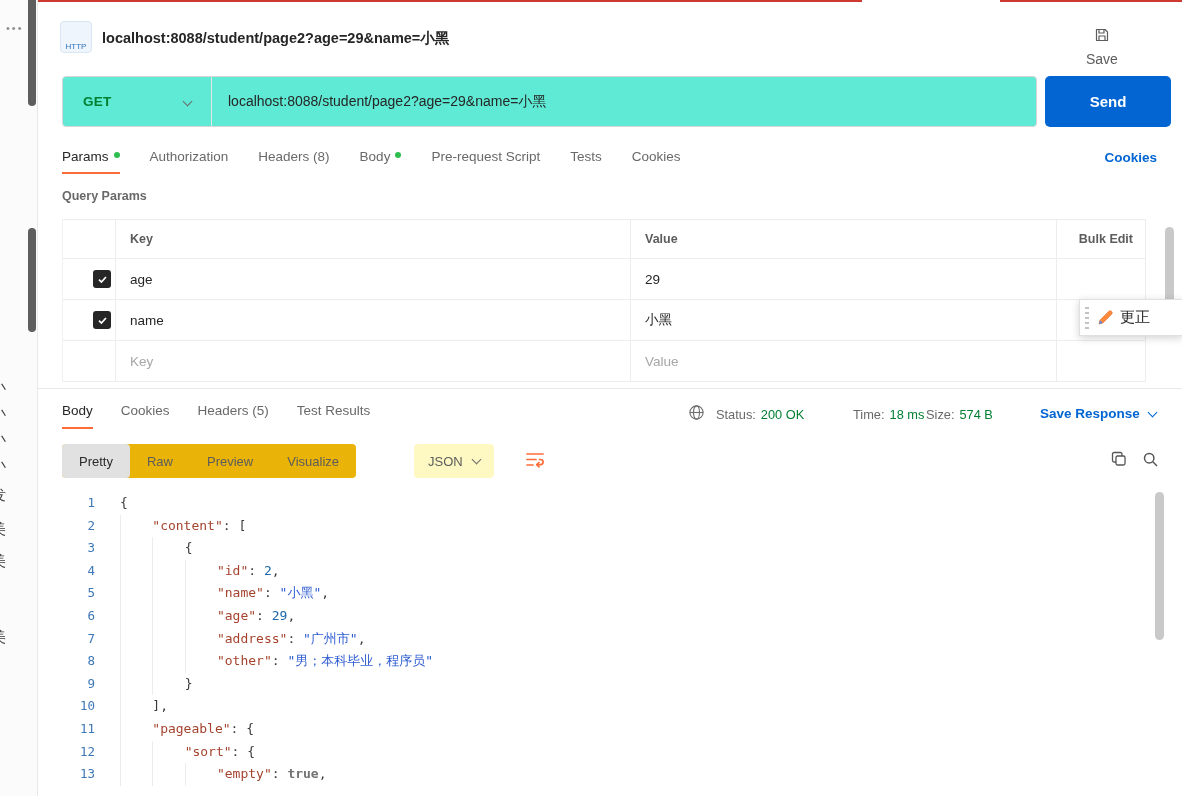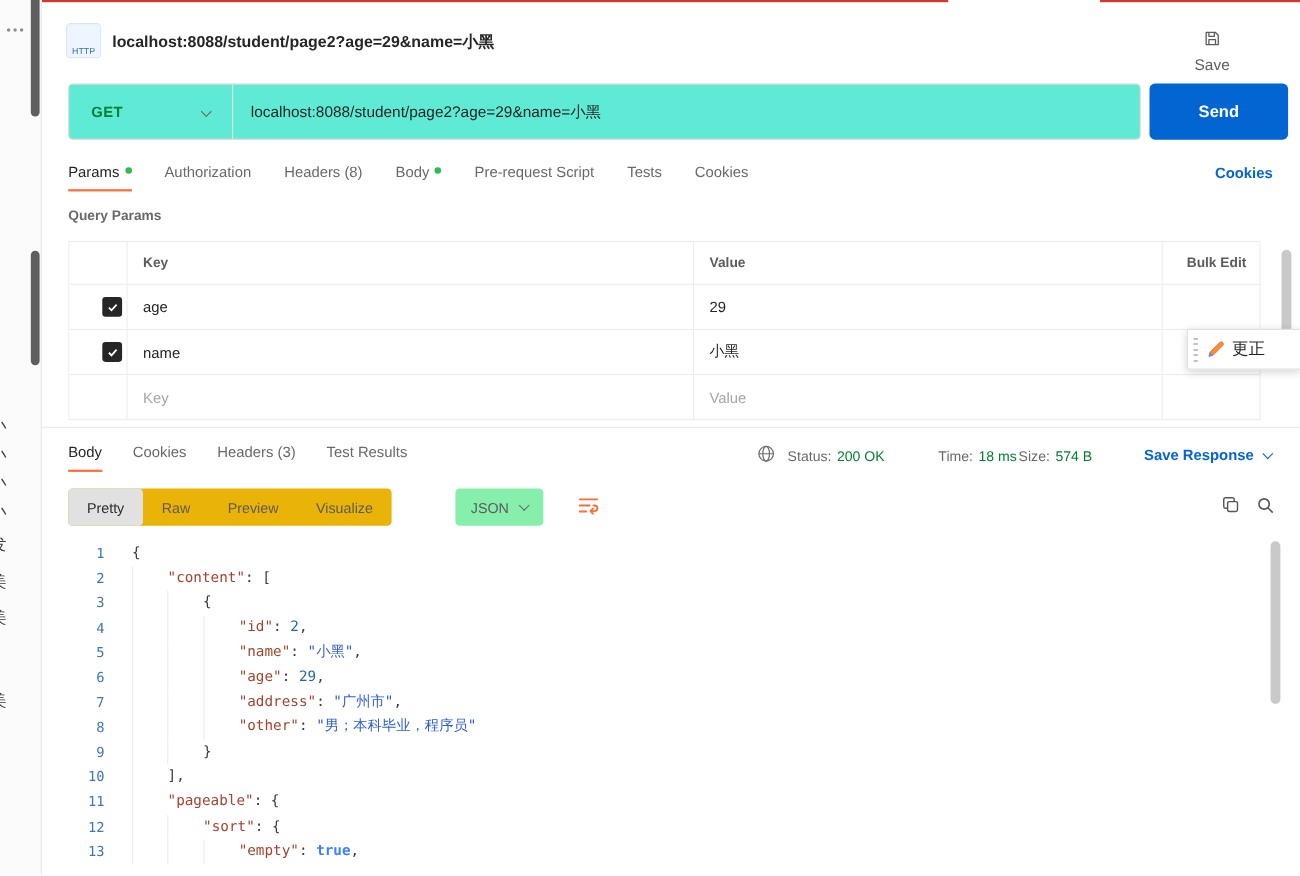--- a/index.html
+++ b/index.html
@@ -84,36 +84,36 @@
   .pair.status{left:716px;top:407px;}
   .pair.time{left:853px;top:407px;}
   .pair.size{left:926px;top:407px;}
   .save-resp{position:absolute;left:1040px;top:406px;color:#0265d2;font-weight:600;display:flex;align-items:center;gap:9px;cursor:pointer;font-size:13.5px;}
   .save-resp .chev{margin-top:-3px;}
 
   
   .seg{position:absolute;left:62px;top:444px;height:34px;background:#eab308;border-radius:4px;display:flex;align-items:center;}
   .seg-item{padding:0 17px;height:34px;display:flex;align-items:center;font-size:13px;color:#5c5c5c;cursor:pointer;border-radius:4px;}
   .seg-item.active{background:#e1e1e1;color:#2b2b2b;}
-  .fmt{position:absolute;left:414px;top:444px;height:34px;background:#86efac;border-radius:4px;display:flex;align-items:center;gap:10px;padding:0 14px;font-size:13px;color:#5c5c5c;cursor:pointer;}
+  .fmt{position:absolute;left:414px;top:444px;height:34px;background:#fef9c3;border-radius:4px;display:flex;align-items:center;gap:10px;padding:0 14px;font-size:13px;color:#5c5c5c;cursor:pointer;}
   .fmt .chev{margin-top:-3px;}
   .wrap-icon{position:absolute;left:524px;top:450px;cursor:pointer;}
   .copy-icon{position:absolute;left:1110px;top:450px;cursor:pointer;}
   .search-icon{position:absolute;left:1142px;top:451px;cursor:pointer;}
 
   
   .code{position:absolute;left:38px;top:492px;width:1116px;bottom:0;font-family:"DejaVu Sans Mono",monospace;overflow:hidden;background:#fff;}
   .code-line{display:flex;line-height:22.6px;height:22.6px;}
   .gutter{width:74px;text-align:right;padding-right:17px;color:#3d77b6;font-size:12.5px;flex:none;}
   .code-text{white-space:pre;font-size:13px;padding-left:8px;color:#3a3a3a;}
   .ind{display:inline-block;border-left:1px solid #ececec;white-space:pre;}
   .tok-prop{color:#a5432e;}
   .tok-str{color:#2e5cd1;}
   .tok-num{color:#1e66a8;}
-  .tok-bool{color:#3b82f6;font-weight:bold;}
+  .tok-bool{color:#737373;font-weight:bold;}
   .tok-punct{color:#3a3a3a;}
 </style>
 </head>
 <body>
 
 <div class="app">
 
   <div class="topline a"></div>
   <div class="topline b"></div>
 
@@ -236,21 +236,21 @@
         <path d="M3 16l1-3.8 2.8 2.8L3 16z" fill="#5a8ef0"></path>
       </svg>
     <span class="ime-label">更正</span>
   </div>
 
   <div class="resp-divider"></div>
 
   <div class="resp-tabs">
       <div class="resp-tab active">Body</div>
       <div class="resp-tab">Cookies</div>
-      <div class="resp-tab">Headers (3)</div>
+      <div class="resp-tab">Headers (5)</div>
       <div class="resp-tab">Test Results</div>
     </div>
 
   <svg class="globe" width="17" height="17" viewBox="0 0 18 18">
       <g stroke="#6e6e6e" stroke-width="1.2" fill="none">
         <circle cx="9" cy="9" r="7"></circle>
         <ellipse cx="9" cy="9" rx="3.2" ry="7"></ellipse>
         <path d="M2 9h14"></path>
       </g>
     </svg>

